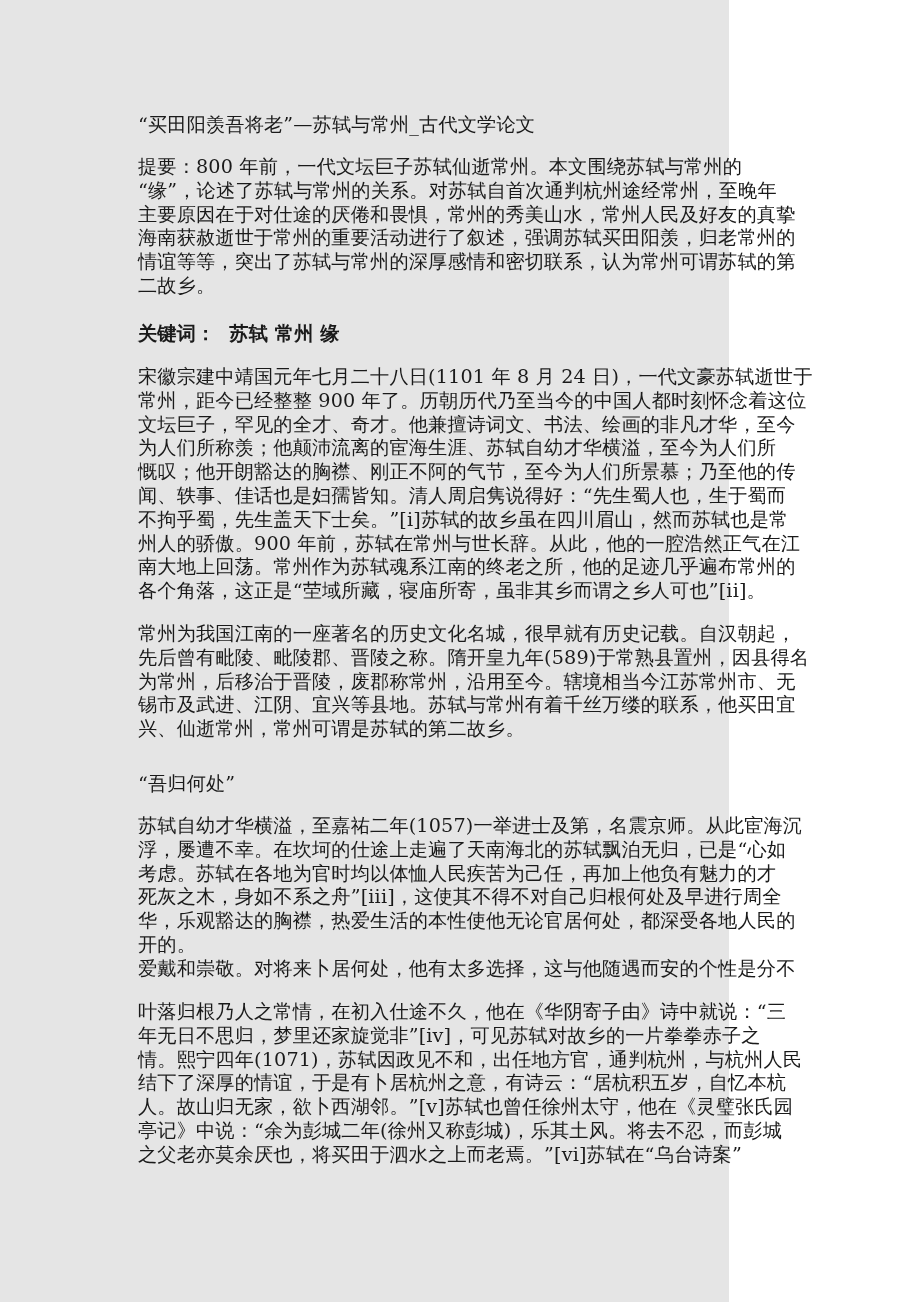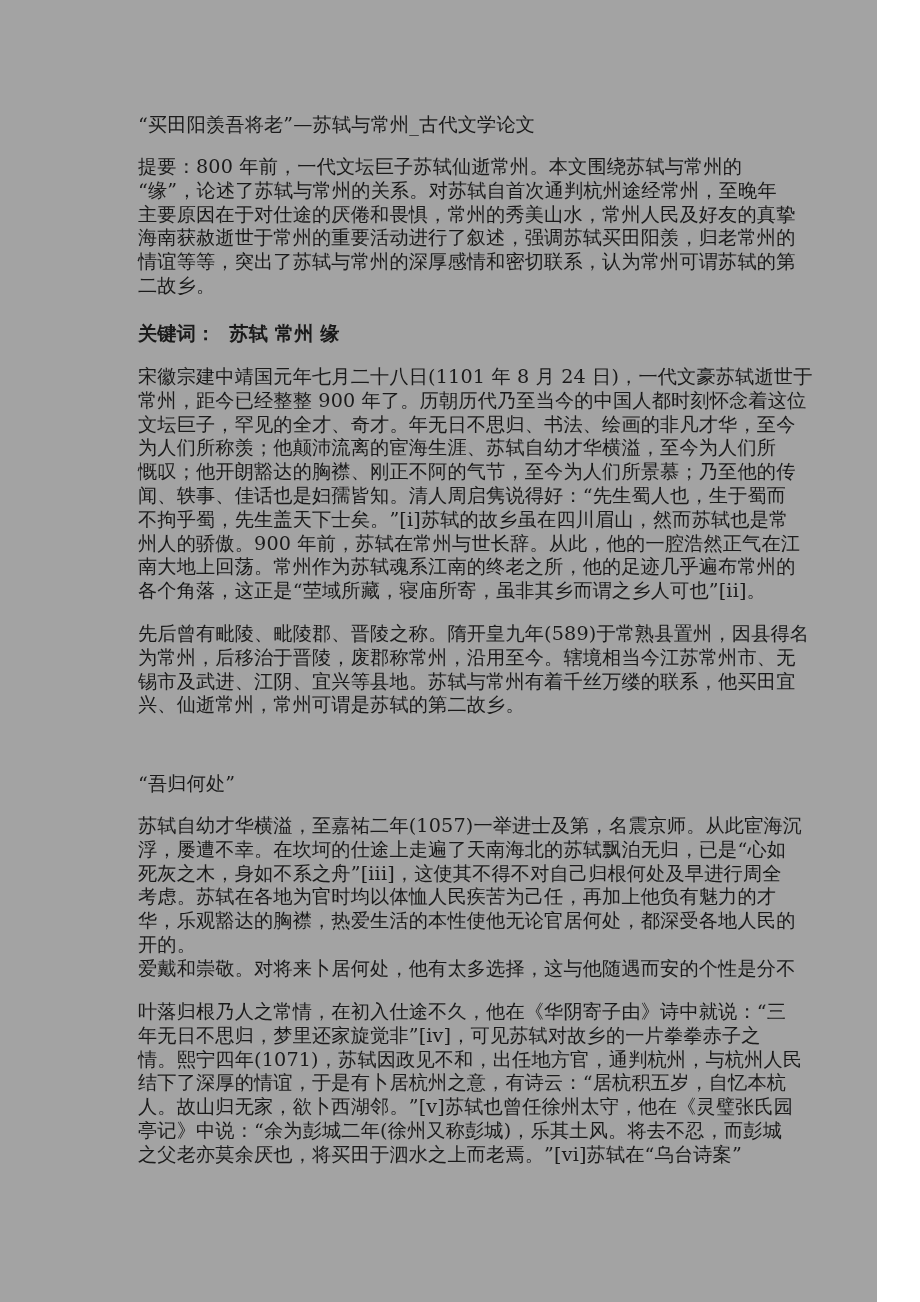--- a/index.html
+++ b/index.html
@@ -1,18 +1,18 @@
 <!DOCTYPE html>
 <html><head>
 <meta charset="utf-8">
 <style>
   html, body { margin: 0; padding: 0; background: #ffffff; }
   body { width: 920px; height: 1302px; position: relative; overflow: hidden;
          font-family: "DejaVu Serif", "Liberation Serif", serif; color: #1a1a1a; }
-  .page { position: absolute; left: 0; top: 0; width: 877px; height: 1302px; background: #a3a3a3; }
+  .page { position: absolute; left: 0; top: 0; width: 729px; height: 1302px; background: #e5e5e5; }
   .para { position: absolute; left: 138px; width: 640px; font-size: 19.2px; line-height: 23.8px;
           margin: 0; letter-spacing: 0.15px; text-align: justify; word-break: break-all; }
   .line { display: block; white-space: nowrap; text-align: left; }
 </style>
 </head>
 <body>
 
 <div class="page">
 
   <p class="para" style="top:113px;">
@@ -28,46 +28,47 @@
     <span class="line">二故乡。</span>
   </p>
 
   <p class="para" style="top:322px;font-weight:bold;">
     <span class="line"><span>关键词：</span><span style="display:inline-block;width:14px;"></span><span>苏轼 常州 缘</span></span>
   </p>
 
   <p class="para" style="top:365px;">
     <span class="line">宋徽宗建中靖国元年七月二十八日(1101 年 8 月 24 日)，一代文豪苏轼逝世于</span>
     <span class="line">常州，距今已经整整 900 年了。历朝历代乃至当今的中国人都时刻怀念着这位</span>
-    <span class="line">文坛巨子，罕见的全才、奇才。年无日不思归、书法、绘画的非凡才华，至今</span>
+    <span class="line">文坛巨子，罕见的全才、奇才。他兼擅诗词文、书法、绘画的非凡才华，至今</span>
     <span class="line">为人们所称羡；他颠沛流离的宦海生涯、苏轼自幼才华横溢，至今为人们所</span>
     <span class="line">慨叹；他开朗豁达的胸襟、刚正不阿的气节，至今为人们所景慕；乃至他的传</span>
     <span class="line">闻、轶事、佳话也是妇孺皆知。清人周启隽说得好：“先生蜀人也，生于蜀而</span>
     <span class="line">不拘乎蜀，先生盖天下士矣。”[i]苏轼的故乡虽在四川眉山，然而苏轼也是常</span>
     <span class="line">州人的骄傲。900 年前，苏轼在常州与世长辞。从此，他的一腔浩然正气在江</span>
     <span class="line">南大地上回荡。常州作为苏轼魂系江南的终老之所，他的足迹几乎遍布常州的</span>
     <span class="line">各个角落，这正是“茔域所藏，寝庙所寄，虽非其乡而谓之乡人可也”[ii]。</span>
   </p>
 
   <p class="para" style="top:622px;">
+    <span class="line">常州为我国江南的一座著名的历史文化名城，很早就有历史记载。自汉朝起，</span>
     <span class="line">先后曾有毗陵、毗陵郡、晋陵之称。隋开皇九年(589)于常熟县置州，因县得名</span>
     <span class="line">为常州，后移治于晋陵，废郡称常州，沿用至今。辖境相当今江苏常州市、无</span>
     <span class="line">锡市及武进、江阴、宜兴等县地。苏轼与常州有着千丝万缕的联系，他买田宜</span>
     <span class="line">兴、仙逝常州，常州可谓是苏轼的第二故乡。</span>
   </p>
 
   <p class="para" style="top:772px;">
     <span class="line">“吾归何处”</span>
   </p>
 
   <p class="para" style="top:814px;">
     <span class="line">苏轼自幼才华横溢，至嘉祐二年(1057)一举进士及第，名震京师。从此宦海沉</span>
     <span class="line">浮，屡遭不幸。在坎坷的仕途上走遍了天南海北的苏轼飘泊无归，已是“心如</span>
+    <span class="line">考虑。苏轼在各地为官时均以体恤人民疾苦为己任，再加上他负有魅力的才</span>
     <span class="line">死灰之木，身如不系之舟”[iii]，这使其不得不对自己归根何处及早进行周全</span>
-    <span class="line">考虑。苏轼在各地为官时均以体恤人民疾苦为己任，再加上他负有魅力的才</span>
     <span class="line">华，乐观豁达的胸襟，热爱生活的本性使他无论官居何处，都深受各地人民的</span>
     <span class="line">开的。</span>
     <span class="line">爱戴和崇敬。对将来卜居何处，他有太多选择，这与他随遇而安的个性是分不</span>
   </p>
 
   <p class="para" style="top:1000px;">
     <span class="line">叶落归根乃人之常情，在初入仕途不久，他在《华阴寄子由》诗中就说：“三</span>
     <span class="line">年无日不思归，梦里还家旋觉非”[iv]，可见苏轼对故乡的一片拳拳赤子之</span>
     <span class="line">情。熙宁四年(1071)，苏轼因政见不和，出任地方官，通判杭州，与杭州人民</span>
     <span class="line">结下了深厚的情谊，于是有卜居杭州之意，有诗云：“居杭积五岁，自忆本杭</span>

